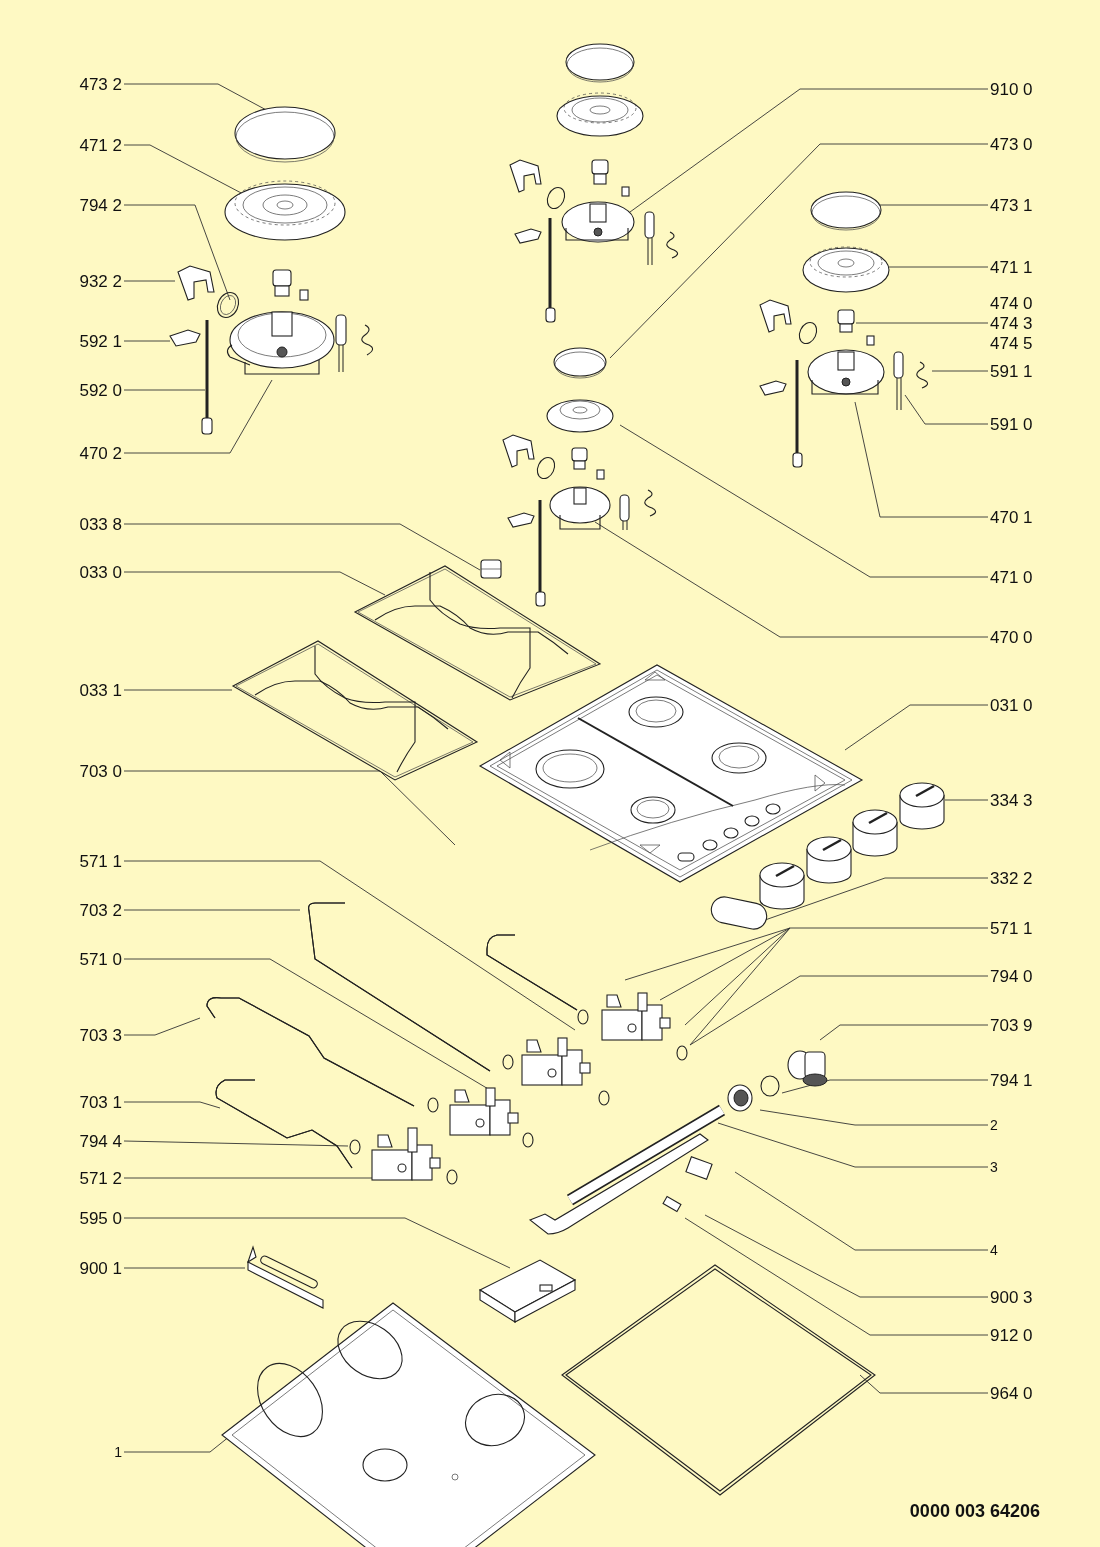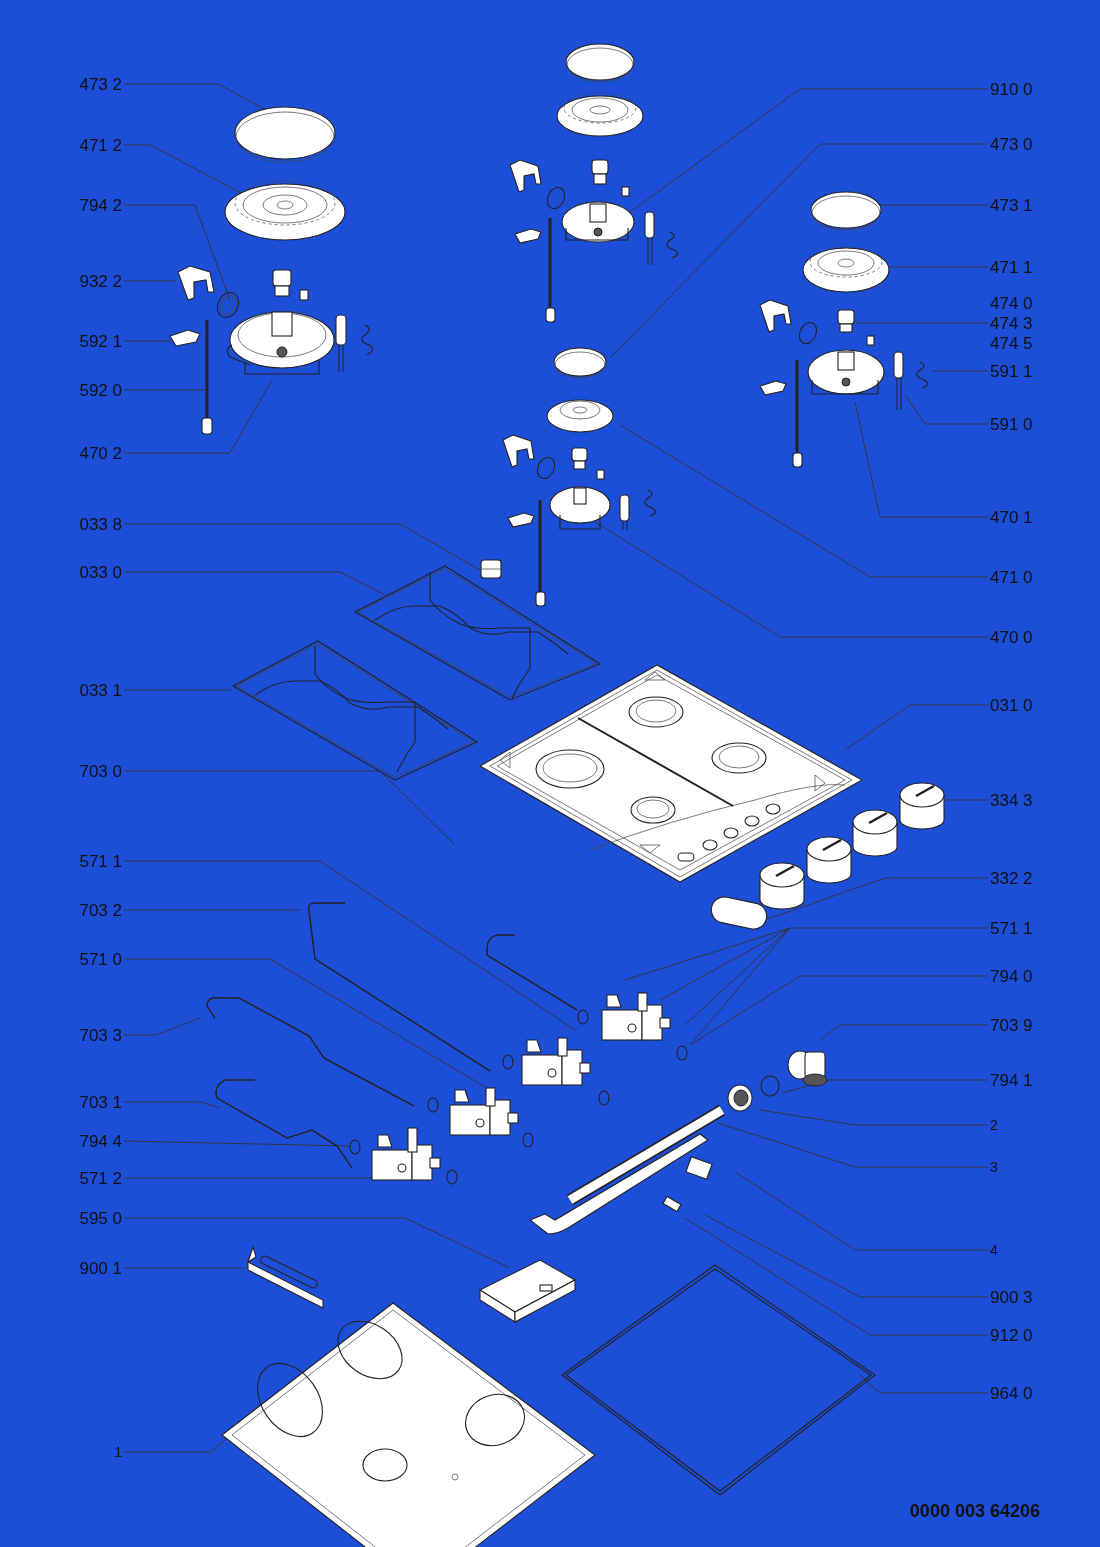--- a/index.html
+++ b/index.html
@@ -1,16 +1,16 @@
 <!DOCTYPE html>
 <html><head>
 <meta charset="utf-8">
 <style>
   html,body{margin:0;padding:0;background:#fff;}
-  #canvas{position:relative;width:1100px;height:1547px;background:#1d4ed8;overflow:hidden;}
+  #canvas{position:relative;width:1100px;height:1547px;background:#fef9c3;overflow:hidden;}
   svg#drawing{position:absolute;left:0;top:0;}
   .lbl{font-family:"Liberation Sans",sans-serif;font-size:17px;fill:#111;}
   .lbl-sm{font-family:"Liberation Sans",sans-serif;font-size:14px;fill:#111;}
   .docnum{font-family:"Liberation Sans",sans-serif;font-size:18px;font-weight:bold;fill:#111;}
   .lead{stroke:#333;stroke-width:0.9;fill:none;}
   .part{stroke:#222;stroke-width:1.1;fill:#fff;}
   .part2{stroke:#222;stroke-width:1.1;fill:none;}
   .thin{stroke:#444;stroke-width:0.7;fill:none;}
   .dark{stroke:#222;stroke-width:1;fill:#555;}
 </style>

